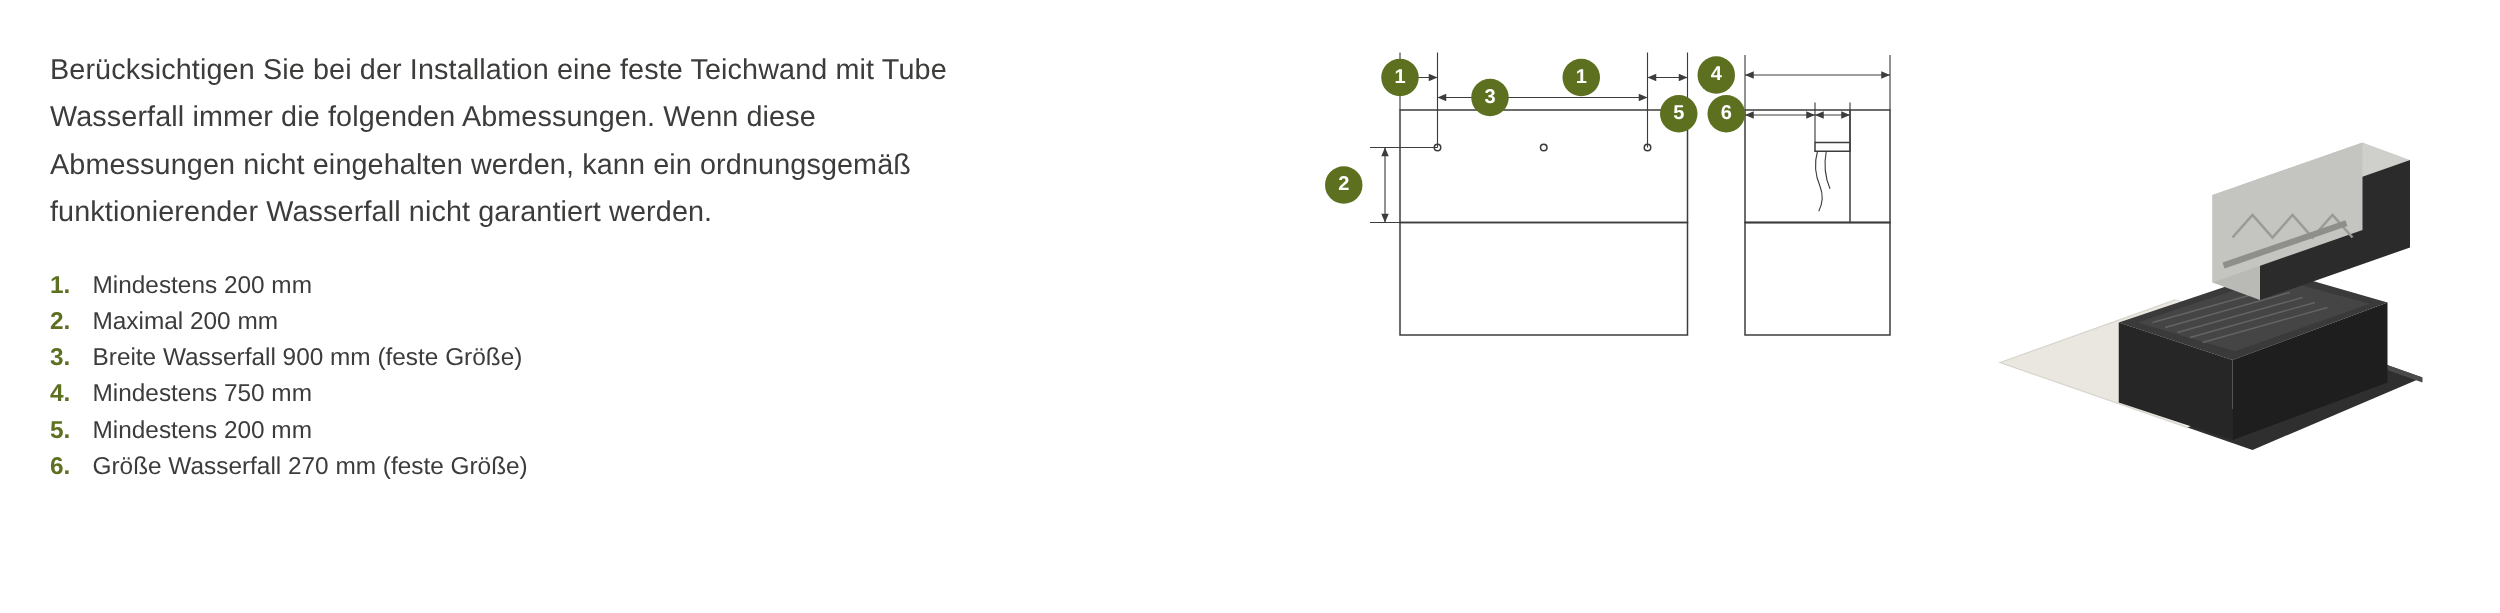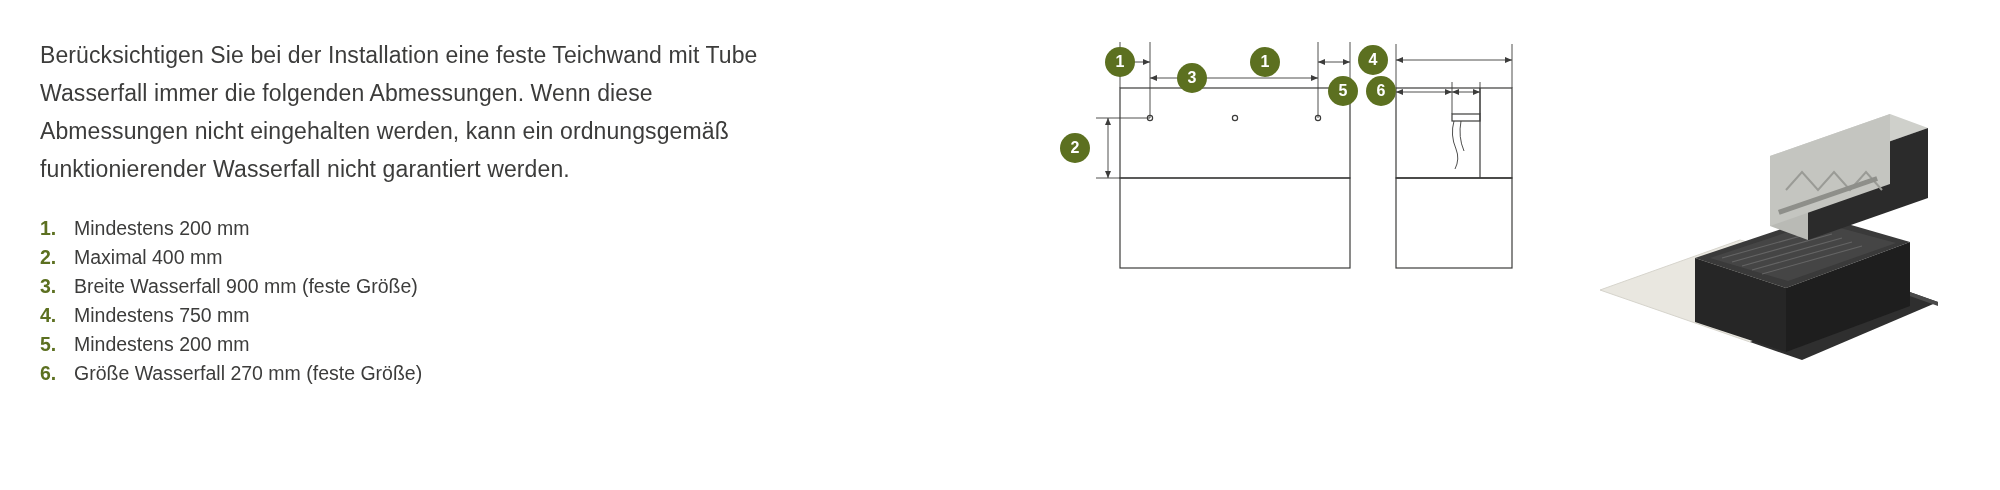--- a/index.html
+++ b/index.html
@@ -99,21 +99,21 @@
   <div class="text-col">
     <p class="intro">Berücksichtigen Sie bei der Installation eine feste Teichwand mit Tube Wasserfall immer die folgenden Abmessungen. Wenn diese Abmessungen nicht eingehalten werden, kann ein ordnungsgemäß funktionierender Wasserfall nicht garantiert werden.</p>
 
     <ul class="spec-list">
       <li class="spec-item">
         <span class="spec-num">1.</span>
         <span class="spec-text">Mindestens 200 mm</span>
       </li>
       <li class="spec-item">
         <span class="spec-num">2.</span>
-        <span class="spec-text">Maximal 400 mm</span>
+        <span class="spec-text">Maximal 200 mm</span>
       </li>
       <li class="spec-item">
         <span class="spec-num">3.</span>
         <span class="spec-text">Breite Wasserfall 900 mm (feste Größe)</span>
       </li>
       <li class="spec-item">
         <span class="spec-num">4.</span>
         <span class="spec-text">Mindestens 750 mm</span>
       </li>
       <li class="spec-item">

